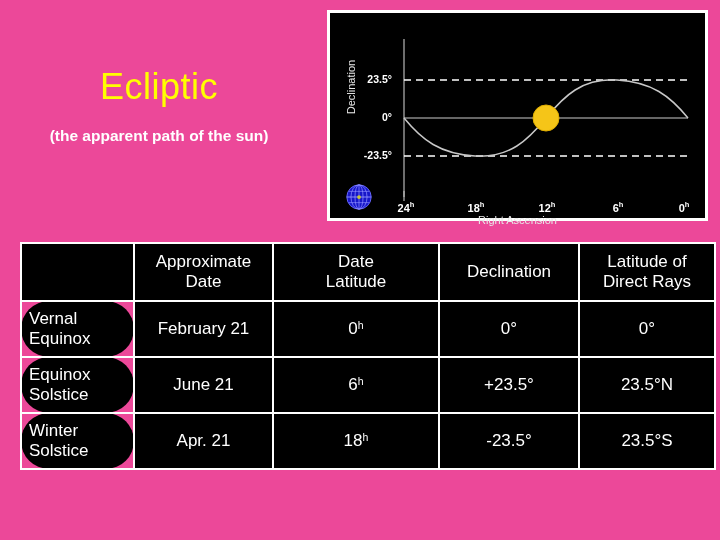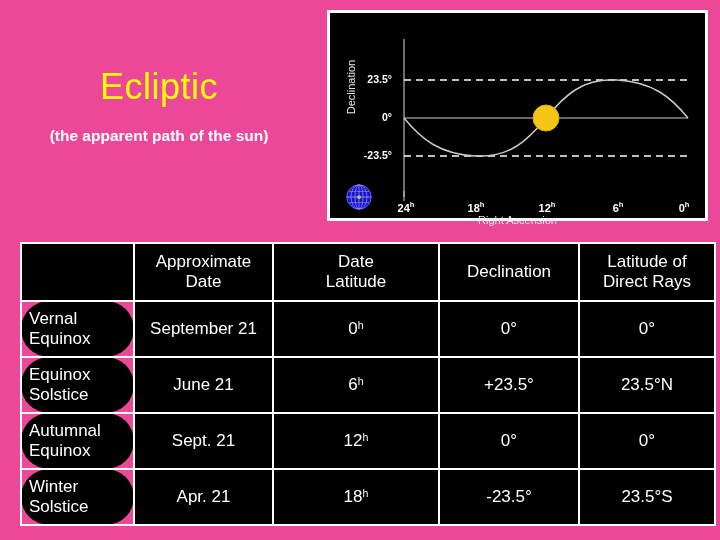--- a/index.html
+++ b/index.html
@@ -257,53 +257,41 @@
           <span class="hdr-line2">Direct Rays</span>
         </th>
       </tr>
     </thead>
     <tbody>
       <tr>
         <td class="rowlabel">
           <span>Vernal</span>
           <span class="hdr-line2">Equinox</span>
         </td>
-        <td>September 21</td>
+        <td>February 21</td>
         <td>
           <span>0</span><sup class="hr">h</sup>
         </td>
         <td>0°</td>
         <td>0°</td>
       </tr>
       <tr>
         <td class="rowlabel">
           <span>Equinox</span>
           <span class="hdr-line2">Solstice</span>
         </td>
         <td>June 21</td>
         <td>
           <span>6</span><sup class="hr">h</sup>
         </td>
         <td>+23.5°</td>
         <td>23.5°N</td>
       </tr>
       <tr>
         <td class="rowlabel">
-          <span>Autumnal</span>
-          <span class="hdr-line2">Equinox</span>
-        </td>
-        <td>Sept. 21</td>
-        <td>
-          <span>12</span><sup class="hr">h</sup>
-        </td>
-        <td>0°</td>
-        <td>0°</td>
-      </tr>
-      <tr>
-        <td class="rowlabel">
           <span>Winter</span>
           <span class="hdr-line2">Solstice</span>
         </td>
         <td>Apr. 21</td>
         <td>
           <span>18</span><sup class="hr">h</sup>
         </td>
         <td>-23.5°</td>
         <td>23.5°S</td>
       </tr>

